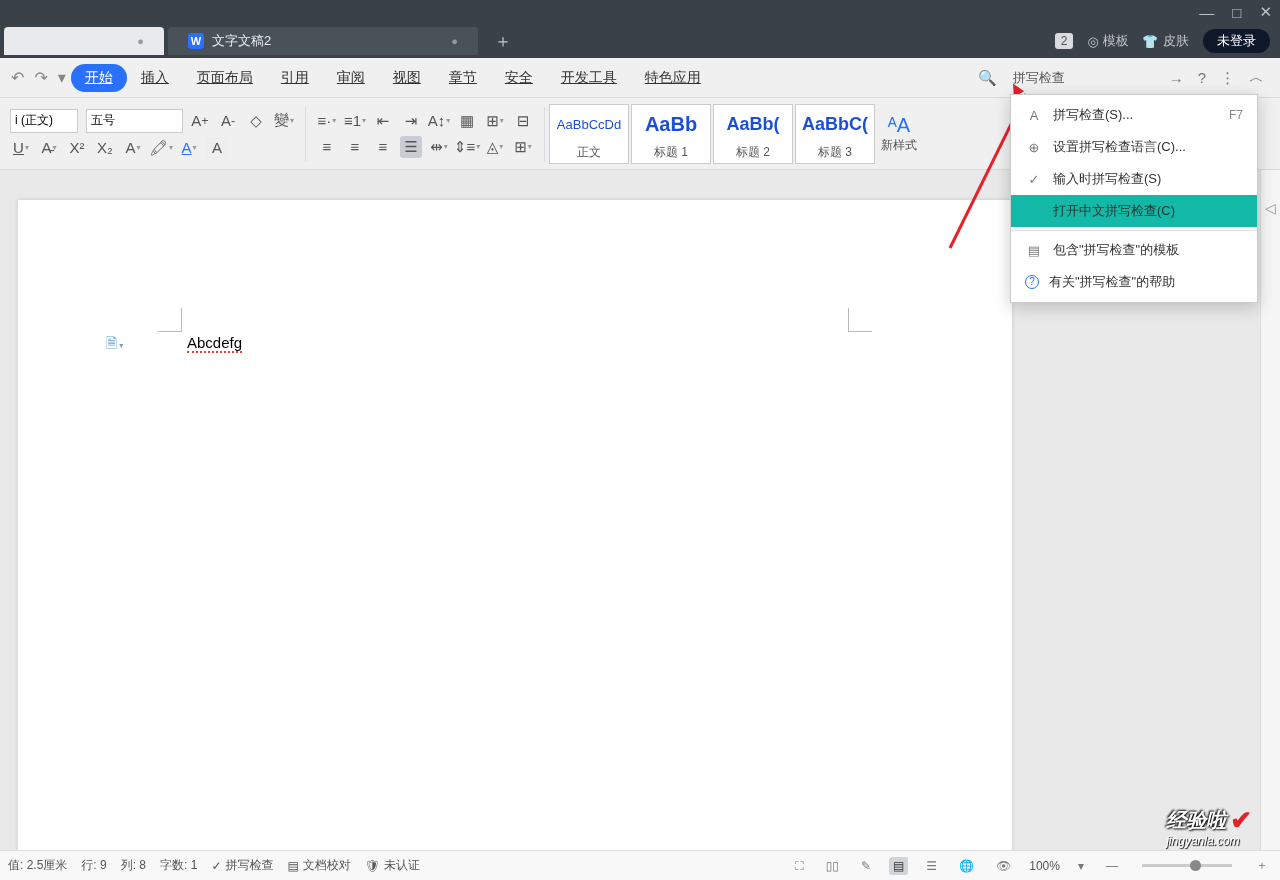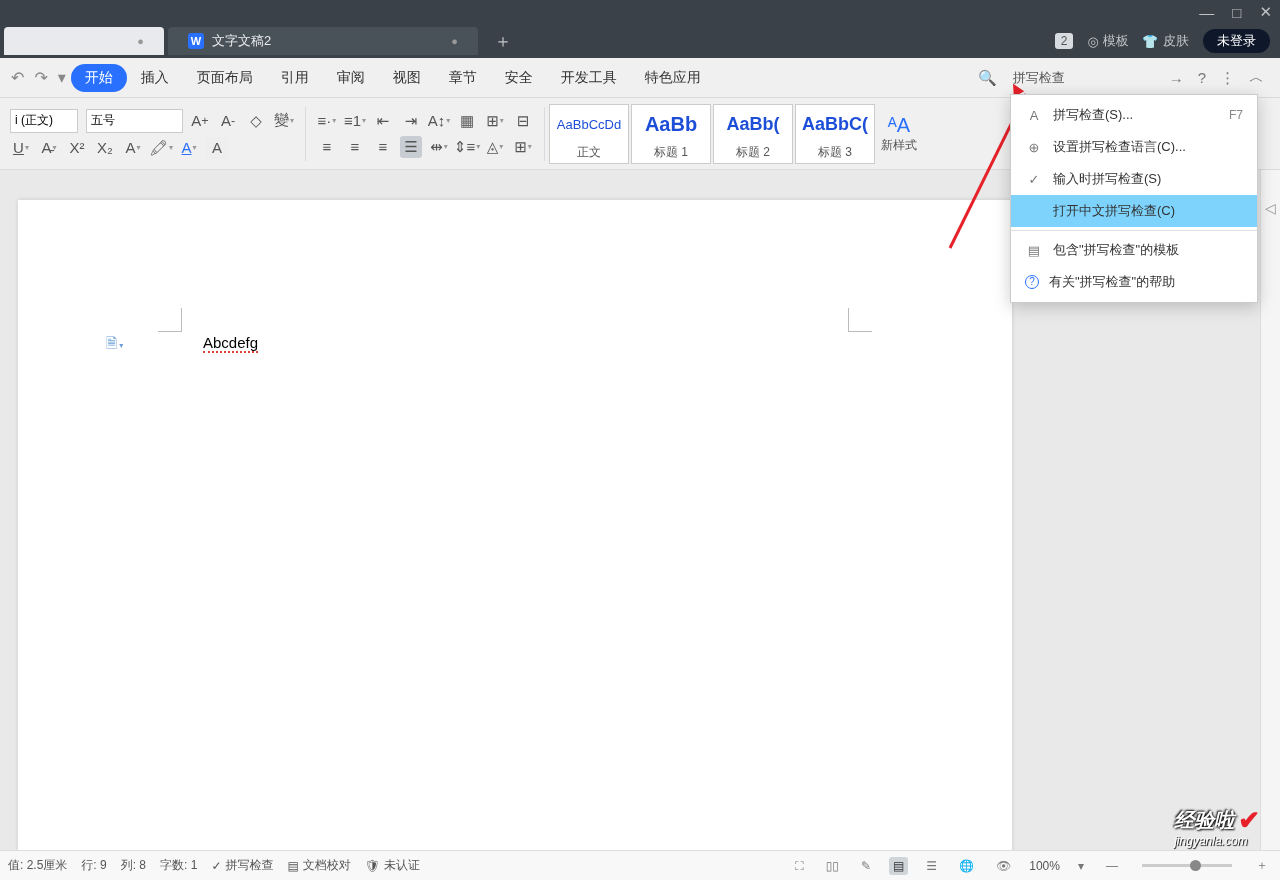--- a/index.html
+++ b/index.html
@@ -15,21 +15,21 @@
 .tab .close, .tab .dirty { color: #999; font-size: 11px; margin-left: auto; }
 .tab .wicon { width: 16px; height: 16px; background:#2970ff; color:#fff; display:flex;align-items:center;justify-content:center;border-radius:3px;font-size:11px;font-weight:bold;}
 .addtab { color: #c0c3c6; font-size: 18px; margin-left: 16px; cursor: pointer; }
 .tabrow-right { margin-left: auto; display: flex; align-items: center; gap: 14px; padding-right: 10px; color:#c0c3c6; font-size:13px;}
 .badge { background:#d8dce0; color:#555; padding:1px 6px; border-radius:3px; font-size:12px;}
 .login { background:#0f172a; color:#fff; padding:3px 14px; border-radius:12px; font-size:13px;}
 .tbtn { display:flex; align-items:center; gap:4px; color:#c0c3c6; cursor:pointer;}
 
 .menurow { height: 40px; background: #f0f0f0; border-bottom: 1px solid #d8dce0; display: flex; align-items: center; padding: 0 6px; }
 .menurow .navbtn { color:#888; font-size:16px; padding:0 5px; cursor:pointer; }
-.menurow .mitem { padding: 5px 14px; font-size: 14px; color: #333; cursor:pointer; border-radius:14px;}
+.menurow .mitem { padding: 5px 14px; font-size: 14px; color: #333; cursor:pointer; border-radius:14px;text-decoration:underline;}
 .menurow .mitem.active { background:#2970ff; color:#fff; }
 .menurow-right { margin-left:auto; display:flex; align-items:center; gap:6px; padding-right:6px;}
 .searchbox { display:flex; align-items:center; gap:6px; background:#f0f0f0; border:none; padding:4px 8px; width:150px; font-size:13px; color:#555;}
 .searchwrap { display:flex; align-items:center; gap:4px; border-radius:4px; padding:2px 4px;}
 .iconbtn { color:#777; font-size:15px; cursor:pointer; padding:2px 4px;}
 
 .ribbon { height: 72px; background:#f0f0f0; border-bottom:1px solid #d8dce0; display:flex; align-items:center; padding:0 4px; }
 .fontsel { height:24px; border:1px solid #ccc; background:#fff; font-size:12px; padding:0 4px; }
 .fontsel.name { width:68px; }
 .fontsel.size { width:97px; margin-left:2px;}
@@ -46,48 +46,48 @@
 .stylebox .prev.mid { font-size:18px; font-weight:bold;}
 .stylebox .lbl { font-size:12px; color:#555; padding-bottom:2px;}
 .newstyle { display:flex; flex-direction:column; align-items:center; justify-content:center; font-size:12px; color:#555; padding:0 6px; cursor:pointer;}
 
 .workspace { position:absolute; top:170px; left:0; right:0; bottom:30px; background:#e9e9e9; overflow:hidden;}
 .page { position:absolute; left:18px; top:30px; width:994px; height:780px; background:#fff; box-shadow:0 0 4px rgba(0,0,0,0.15);}
 .corner { position:absolute; width:24px; height:24px; border:1px solid #bbb;}
 .corner.tl { top:108px; left:140px; border-right:none; border-bottom:none; transform:rotate(180deg);}
 .corner.tr { top:108px; right:140px; border-left:none; border-bottom:none; transform:rotate(180deg);}
 .doctext { position:absolute; left:169px; top:134px; font-family:Calibri,sans-serif; font-size:15px; color:#000;}
-.spellerr { border-bottom:2px dotted #d43;margin-left:16px; }
+.spellerr { border-bottom:2px dotted #d43; }
 .sideicon { position:absolute; left:88px; top:133px; display:flex; align-items:center; gap:2px; color:#6ca0d8; font-size:14px;}
 
 .rpanel { position:absolute; right:0; top:170px; width:20px; bottom:30px; background:#f5f5f5; border-left:1px solid #ddd; display:flex; flex-direction:column; align-items:center; padding-top:30px; gap:20px;}
 .rpanel span { color:#999; font-size:14px; cursor:pointer;}
 
 .dropdown { position:absolute; top:94px; right:22px; width:248px; background:#fff; border:1px solid #ccc; box-shadow:0 4px 16px rgba(0,0,0,0.2); z-index:100; padding:4px 0;}
 .dditem { display:flex; align-items:center; gap:10px; padding:7px 14px; font-size:13px; color:#333; cursor:pointer;}
-.dditem:hover, .dditem.hov { background:#7dd3fc; }
+.dditem:hover, .dditem.hov { background:#14b8a6; }
 .dditem .ico { width:18px; display:flex; justify-content:center; color:#777;}
 .dditem .shortcut { margin-left:auto; color:#888; font-size:12px;}
 .ddsep { height:1px; background:#e0e0e0; margin:3px 0;}
 
 .statusbar { position:absolute; bottom:0; left:0; right:0; height:30px; background:#f8f8f8; border-top:1px solid #ddd; display:flex; align-items:center; padding:0 8px; font-size:12px; color:#555; gap:14px;}
 .statusbar .sitem { display:flex; align-items:center; gap:4px; cursor:pointer;}
 .statusbar .spacer { flex:1; }
 .statusbar .vbtn { padding:2px 4px; cursor:pointer; color:#777;}
 .statusbar .vbtn.active { background:#d0d5da; border-radius:3px; color:#333;}
 .zoomslider { width:90px; height:3px; background:#ccc; position:relative; margin:0 6px;}
 .zoomslider .thumb { position:absolute; left:48px; top:-4px; width:11px; height:11px; border-radius:50%; background:#888;}
 
 .arrow { position:absolute; z-index:50; pointer-events:none;}
 .tri { position:absolute; width:0; height:0; }
 .tri.red-r1 { left:1168px; top:104px; border-top:7px solid transparent; border-bottom:7px solid transparent; border-left:14px solid #e62129;}
 .tri.red-r2 { left:1195px; top:104px; border-top:7px solid transparent; border-bottom:7px solid transparent; border-left:14px solid #e62129;}
 .tri.red-up { left:1010px; top:83px; border-left:6px solid transparent; border-right:6px solid transparent; border-bottom:12px solid #e62129; transform:rotate(-30deg);}
 
-.watermark { position:absolute; right:20px; bottom:32px; z-index:60; font-family:Arial; }
+.watermark { position:absolute; right:28px; bottom:32px; z-index:60; font-family:Arial; }
 .watermark .t1 { font-size:20px; font-weight:bold; color:#fff; text-shadow:1px 1px 2px #000, -1px -1px 2px #000; font-style:italic;}
 .watermark .t2 { font-size:12px; color:#fff; text-shadow:1px 1px 1px #000; font-style:italic;}
 .watermark .chk { display:inline-block; color:#e62129; font-size:26px; font-weight:bold; margin-left:4px; transform:translateY(2px);}
 </style>
 </head>
 <body>
 
 <div class="titlebar">
   <span>—</span>
   <span>□</span>

